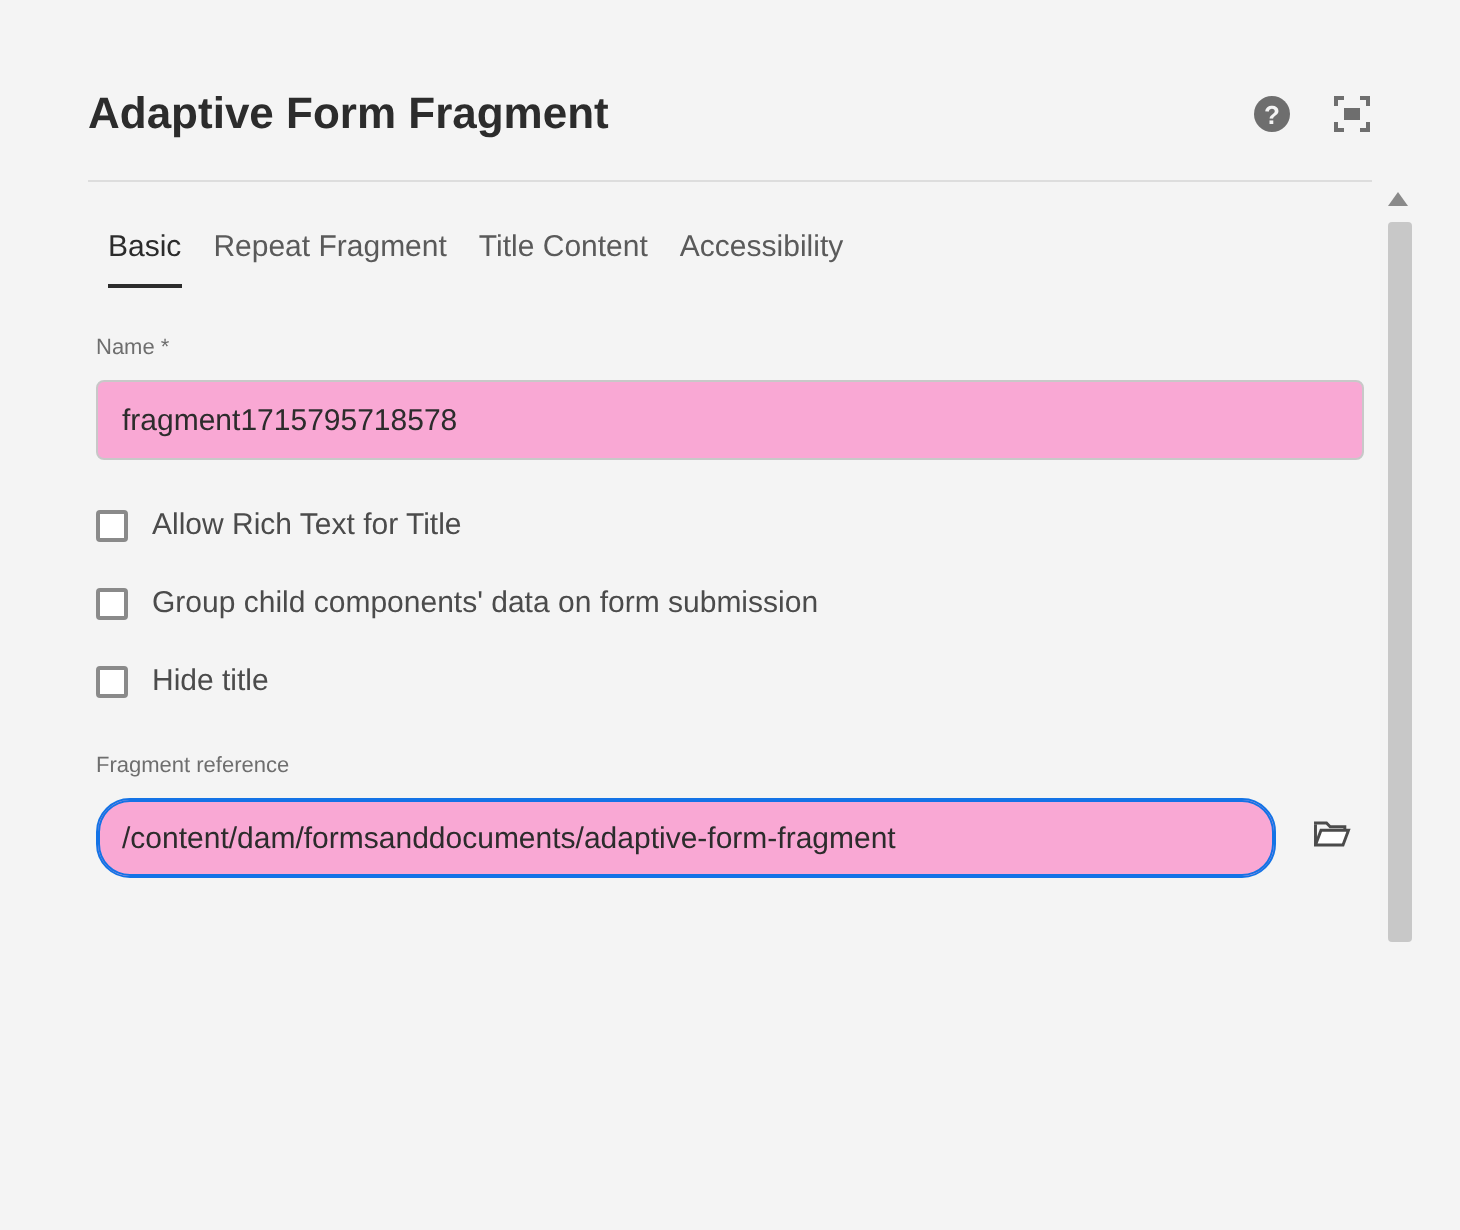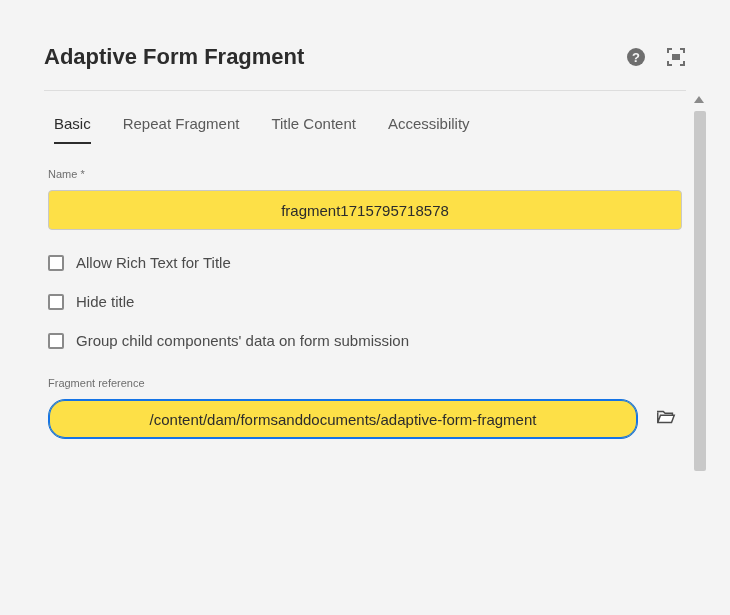--- a/index.html
+++ b/index.html
@@ -45,21 +45,21 @@
       right: 2px;
       top: 5px;
       width: 0; height: 0;
       border-left: 5px solid transparent;
       border-right: 5px solid transparent;
       border-bottom: 7px solid #8a8a8a;
     }
 
     .tabs {
       display: flex;
-      gap: 32px;
+      gap: 16px;
       padding: 24px 12px 0 10px;
     }
     .tab {
       font-size: 15px;
       color: #5a5a5a;
       padding-bottom: 10px;
       cursor: pointer;
     }
     .tab.active {
       color: #2c2c2c;
@@ -73,26 +73,25 @@
       display: block;
       font-size: 11px;
       color: #6e6e6e;
       margin-bottom: 10px;
     }
     .text-input {
       width: 100%;
       height: 40px;
       border: 1px solid #c8c8c8;
       border-radius: 4px;
-      background: #fde047;
+      background: #f9a8d4;
       font-size: 15px;
       color: #2c2c2c;
       padding: 0 12px;
       outline: none;
-      text-align: center;
     }
     .text-input.focused { border-color: #1473e6; box-shadow: inset 0 0 0 1px #1473e6; border-radius: 17px; }
 
     .checkbox-row {
       display: flex;
       align-items: center;
       gap: 12px;
       margin-bottom: 22px;
       text-align: center;
     }
@@ -164,26 +163,26 @@
         <div class="field">
         </div>
 
         <div class="checkbox-row">
           <span class="checkbox"></span>
           <span class="checkbox-label">Allow Rich Text for Title</span>
         </div>
 
         <div class="checkbox-row">
           <span class="checkbox"></span>
-          <span class="checkbox-label">Hide title</span>
+          <span class="checkbox-label">Group child components' data on form submission</span>
         </div>
 
         <div class="checkbox-row">
           <span class="checkbox"></span>
-          <span class="checkbox-label">Group child components' data on form submission</span>
+          <span class="checkbox-label">Hide title</span>
         </div>
 
         <div class="field" style="margin-top:28px; margin-bottom:12px;">
           <label class="field-label">Fragment reference</label>
           <div class="ref-row">
             <div class="ref-input-wrap">
               <input type="text" class="text-input focused" value="/content/dam/formsanddocuments/adaptive-form-fragment" style="">
             </div>
             <span class="browse-btn">
               <span>

